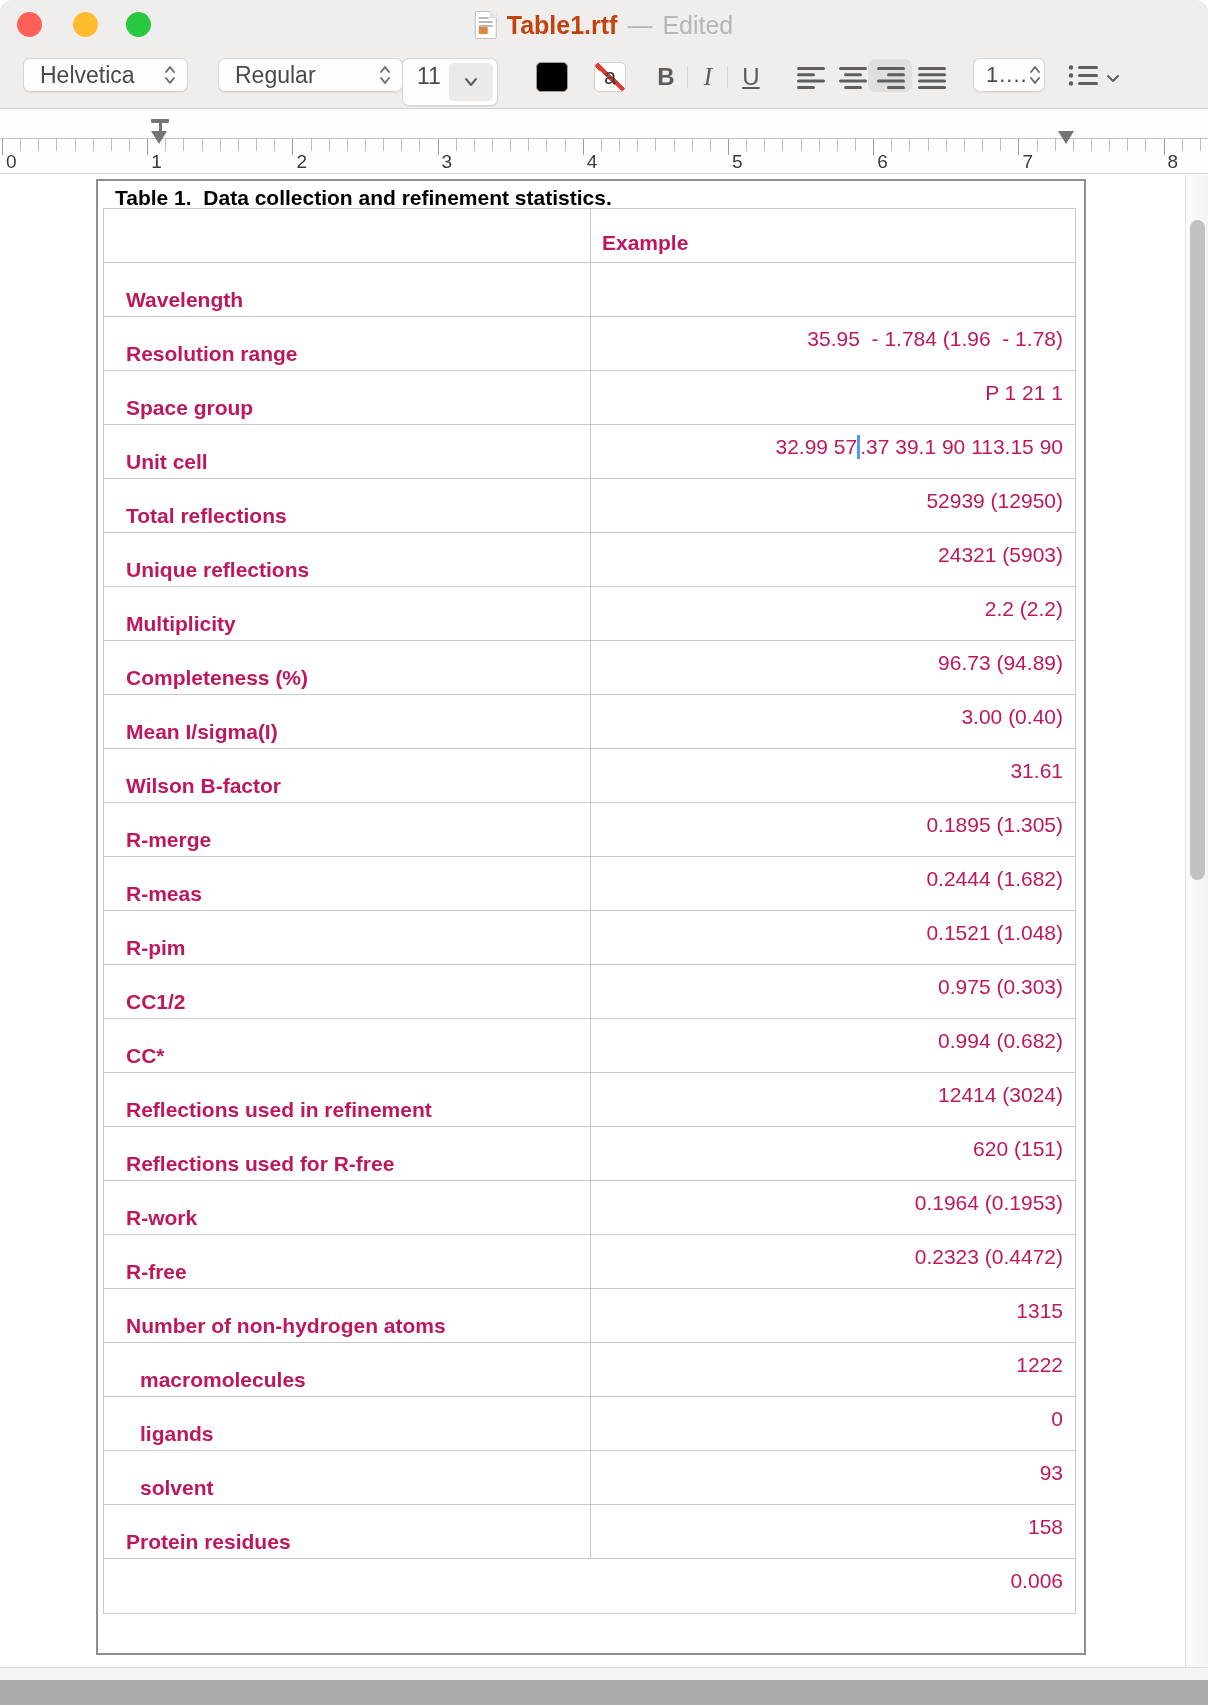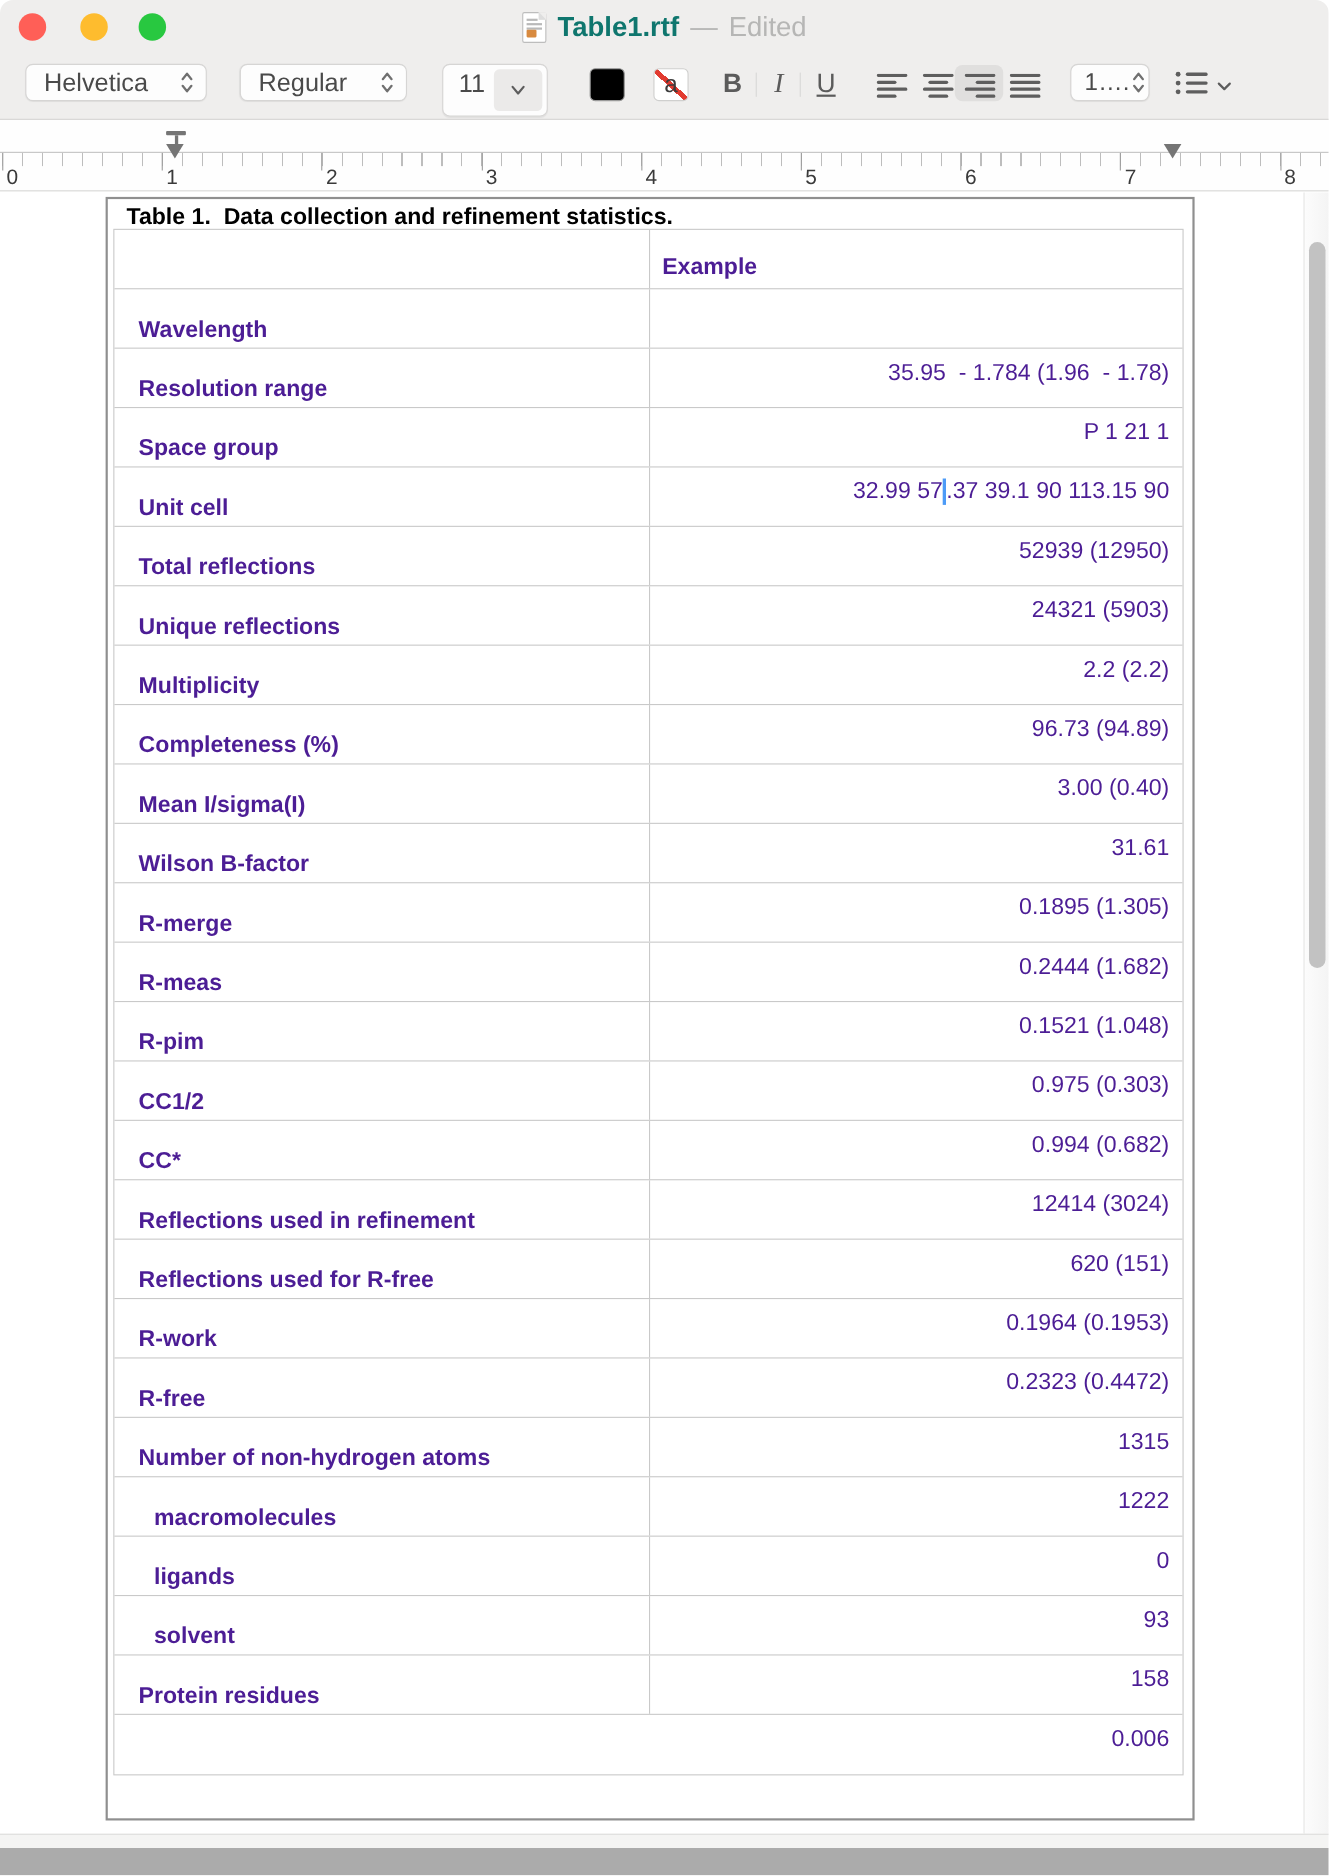--- a/index.html
+++ b/index.html
@@ -12,21 +12,21 @@
   .titlebar{position:absolute;left:0;top:0;width:100%;height:50px;}
   .traffic{position:absolute;top:12px;width:25px;height:25px;border-radius:50%;}
   .t-red{left:17px;background:var(--traffic_red,#ff5f57);}
   .t-yellow{left:73px;background:var(--traffic_yellow,#febc2e);}
   .t-green{left:126px;background:var(--traffic_green,#28c840);}
   .title-group{position:absolute;left:50%;top:0;transform:translateX(-50%);height:50px;display:flex;align-items:center;gap:10px;white-space:nowrap;}
   .doc-icon{position:relative;width:22px;height:28px;background:#fff;border:1px solid #bdbdbd;border-radius:2px;}
   .doc-icon .fold{position:absolute;right:-1px;top:-1px;width:0;height:0;border-left:7px solid #dedede;border-top:7px solid var(--chrome_bg,#efeeed);}
   .doc-icon .l{position:absolute;left:3px;height:2px;background:#b9b9b9;}
   .doc-icon .img{position:absolute;left:3px;bottom:4px;width:9px;height:7px;background:#d88a3f;border-radius:1px;}
-  .win-title{font-size:25px;font-weight:bold;color:#0f766e;}
+  .win-title{font-size:25px;font-weight:bold;color:#c2410c;}
   .win-dash,.win-edited{font-size:25px;color:#b6b6b5;}
 
   
   .select-box{position:absolute;top:58px;height:34px;background:#fdfdfd;border:1px solid #d6d5d4;border-radius:7px;display:flex;align-items:center;color:#4a4a4a;font-size:23px;box-shadow:0 0.5px 1px rgba(0,0,0,.06);}
   .select-box .lbl{padding-left:16px;flex:1;}
   .select-box .stepper{padding-right:10px;display:flex;align-items:center;}
   .size-box{position:absolute;top:58px;left:402px;width:96px;height:48px;background:#fdfdfd;border:1px solid #d6d5d4;border-radius:7px;font-size:23px;color:#4a4a4a;box-shadow:0 0.5px 1px rgba(0,0,0,.06);}
   .size-box .lbl{position:absolute;left:14px;top:4px;}
   .size-chevron{position:absolute;right:4px;top:4px;bottom:4px;width:44px;background:#ebeae9;border-radius:5px;display:flex;align-items:center;justify-content:center;}
   .well{position:absolute;top:62px;width:32px;height:30px;border-radius:5px;}
@@ -60,21 +60,21 @@
   .ind-left{left:151px;}
   .ind-right{left:1058px;}
 
   
   .docarea{position:absolute;left:0;top:175px;width:1208px;height:1492px;background:#fff;}
   .outer-box{position:absolute;left:96px;top:4px;width:990px;height:1476px;border:2px solid #8f8f8f;background:#fff;text-align:right;}
   .table-title{position:absolute;left:17px;top:5px;font-size:21px;font-weight:bold;color:#000;white-space:pre;}
   .itable{position:absolute;left:5px;top:27px;width:973px;border:1px solid #c9c9c9;background:#fff;}
   .trow{display:flex;height:54px;border-bottom:1px solid #c9c9c9;}
   .trow:last-child{border-bottom:none;}
-  .cell{font-size:21px;color:#4c1d95;}
+  .cell{font-size:21px;color:#be185d;}
   .cell.label{width:487px;border-right:1px solid #c9c9c9;display:flex;align-items:flex-end;padding:0 0 4px 22px;font-weight:bold;white-space:pre;}
   .cell.label.indent{padding-left:36px;}
   .cell.value{flex:1;display:flex;align-items:flex-start;justify-content:flex-end;padding:10px 12px 0 0;white-space:pre;line-height:24px;}
   .header-row .cell.value{align-items:flex-end;justify-content:flex-start;padding:0 0 7px 11px;font-weight:bold;}
   .caret{display:inline-block;width:3px;height:24px;background:var(--caret,#4d9bf7);vertical-align:bottom;}
 
   
   .vscroll{position:absolute;left:1185px;top:175px;width:23px;height:1492px;background:linear-gradient(to right,#fcfcfc,#f4f4f4);border-left:1px solid #e4e4e3;}
   .vthumb{position:absolute;left:4px;top:45px;width:15px;height:660px;background:#c2c2c2;border-radius:7.5px;}
   .hstrip{position:absolute;left:0;top:1667px;width:1208px;height:13px;background:#f4f4f3;border-top:1px solid #dcdcdb;}
@@ -109,21 +109,21 @@
     <div class="select-box" style="left:23px;width:165px;">
       <span class="lbl">Helvetica</span>
       <span class="stepper">
         <svg width="14" height="22" viewBox="0 0 14 22">
             <polyline points="3,8 7,3 11,8" fill="none" stroke="#707070" stroke-width="2" stroke-linecap="round" stroke-linejoin="round"></polyline>
             <polyline points="3,14 7,19 11,14" fill="none" stroke="#707070" stroke-width="2" stroke-linecap="round" stroke-linejoin="round"></polyline>
           </svg>
       </span>
     </div>
 
-    <div class="select-box" style="left:218px;width:152px;">
+    <div class="select-box" style="left:218px;width:185px;">
       <span class="lbl">Regular</span>
       <span class="stepper">
         <svg width="14" height="22" viewBox="0 0 14 22">
             <polyline points="3,8 7,3 11,8" fill="none" stroke="#707070" stroke-width="2" stroke-linecap="round" stroke-linejoin="round"></polyline>
             <polyline points="3,14 7,19 11,14" fill="none" stroke="#707070" stroke-width="2" stroke-linecap="round" stroke-linejoin="round"></polyline>
           </svg>
       </span>
     </div>
 
     <div class="size-box">

